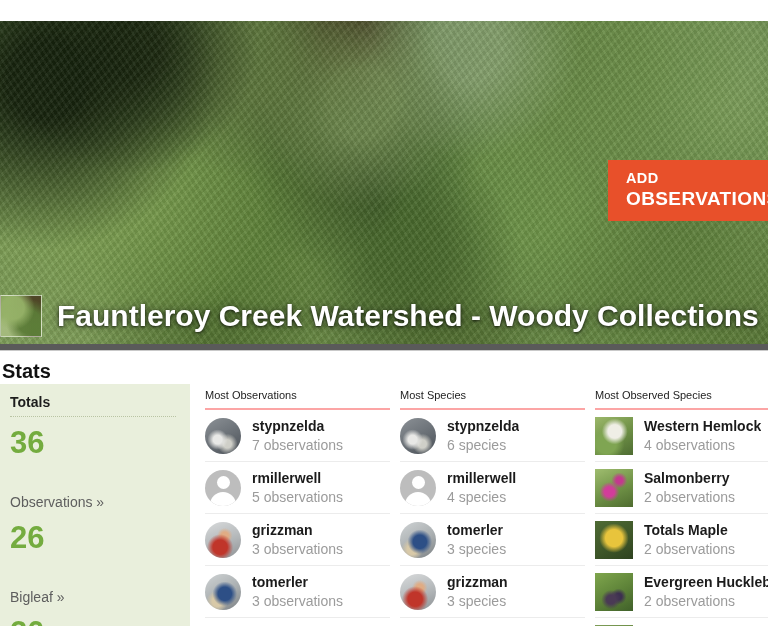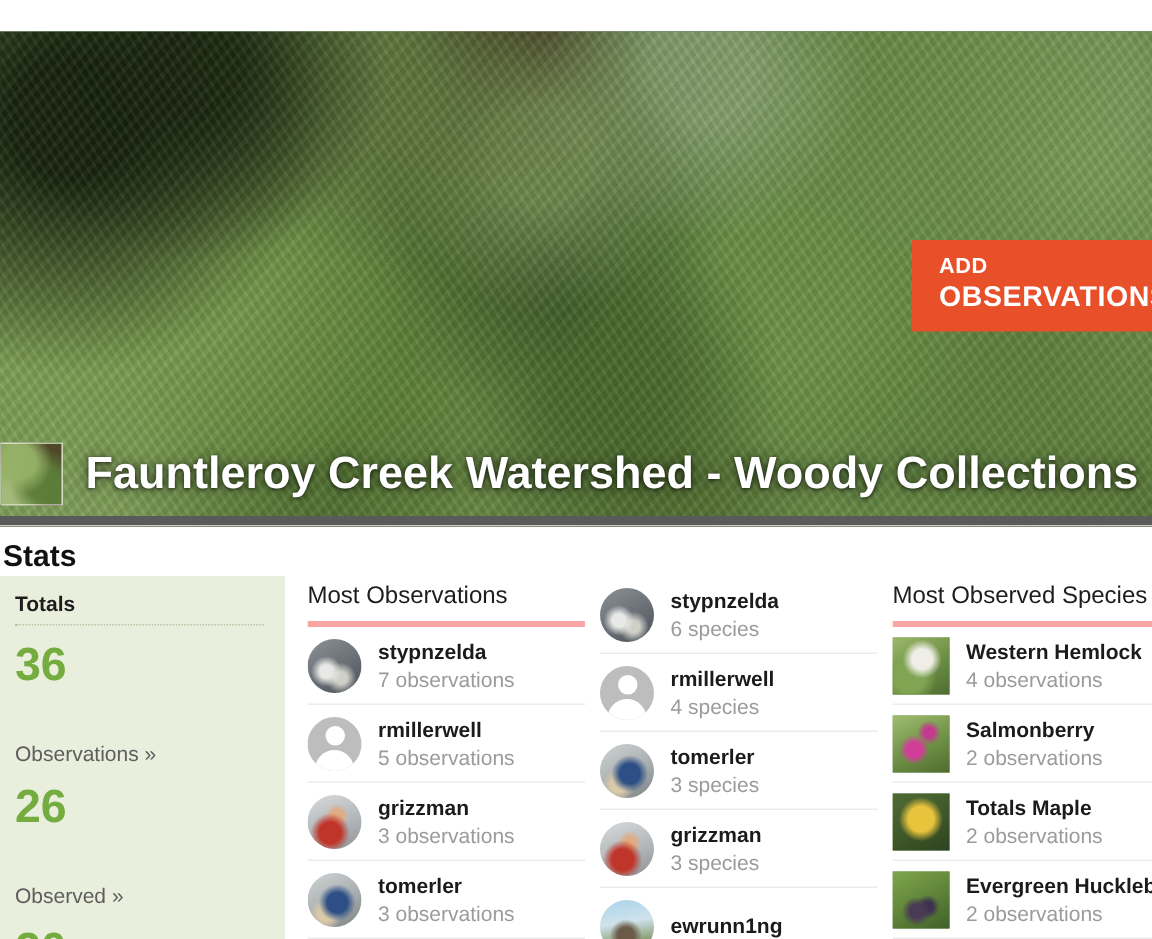--- a/index.html
+++ b/index.html
@@ -171,24 +171,24 @@
   }
   .col {
     width: 195px;
     flex: 0 0 195px;
     padding-right: 10px;
     overflow: hidden;
   }
   .col:last-child { width: 183px; flex: 0 0 183px; padding-right: 0; }
 
   .col-header {
-    font-size: 16px;
+    font-size: 11px;
     color: #1d1d1d;
     padding: 5px 0 7px 0;
-    border-bottom: 4px solid #fca5a5;
+    border-bottom: 2px solid #fca5a5;
     white-space: nowrap;
   }
 
   .row {
     display: flex;
     align-items: center;
     height: 52px;
     border-bottom: 1px solid #ececec;
     cursor: pointer;
   }
@@ -320,21 +320,21 @@
   <div class="totals-panel">
     <div class="totals-title">Totals</div>
 
     <div class="total-block">
       <div class="total-number">36</div>
       <div class="total-label">Observations »</div>
     </div>
 
     <div class="total-block">
       <div class="total-number">26</div>
-      <div class="total-label">Observed »</div>
+      <div class="total-label">Bigleaf »</div>
     </div>
 
     <div class="total-block">
       <div class="total-number">20</div>
       <div class="total-label">People »</div>
     </div>
   </div>
 
   <div class="columns">
 
@@ -371,20 +371,21 @@
       <div class="row">
         <div class="avatar generic"></div>
         <div class="row-text">
           <div class="row-name">lmg88</div>
           <div class="row-sub"></div>
         </div>
       </div>
     </div>
 
     <div class="col">
+      <div class="col-header">Most Species</div>
       <div class="row">
         <div class="avatar ph-stypnzelda"></div>
         <div class="row-text">
           <div class="row-name">stypnzelda</div>
           <div class="row-sub">6 species</div>
         </div>
       </div>
       <div class="row">
         <div class="avatar generic"></div>
         <div class="row-text">

